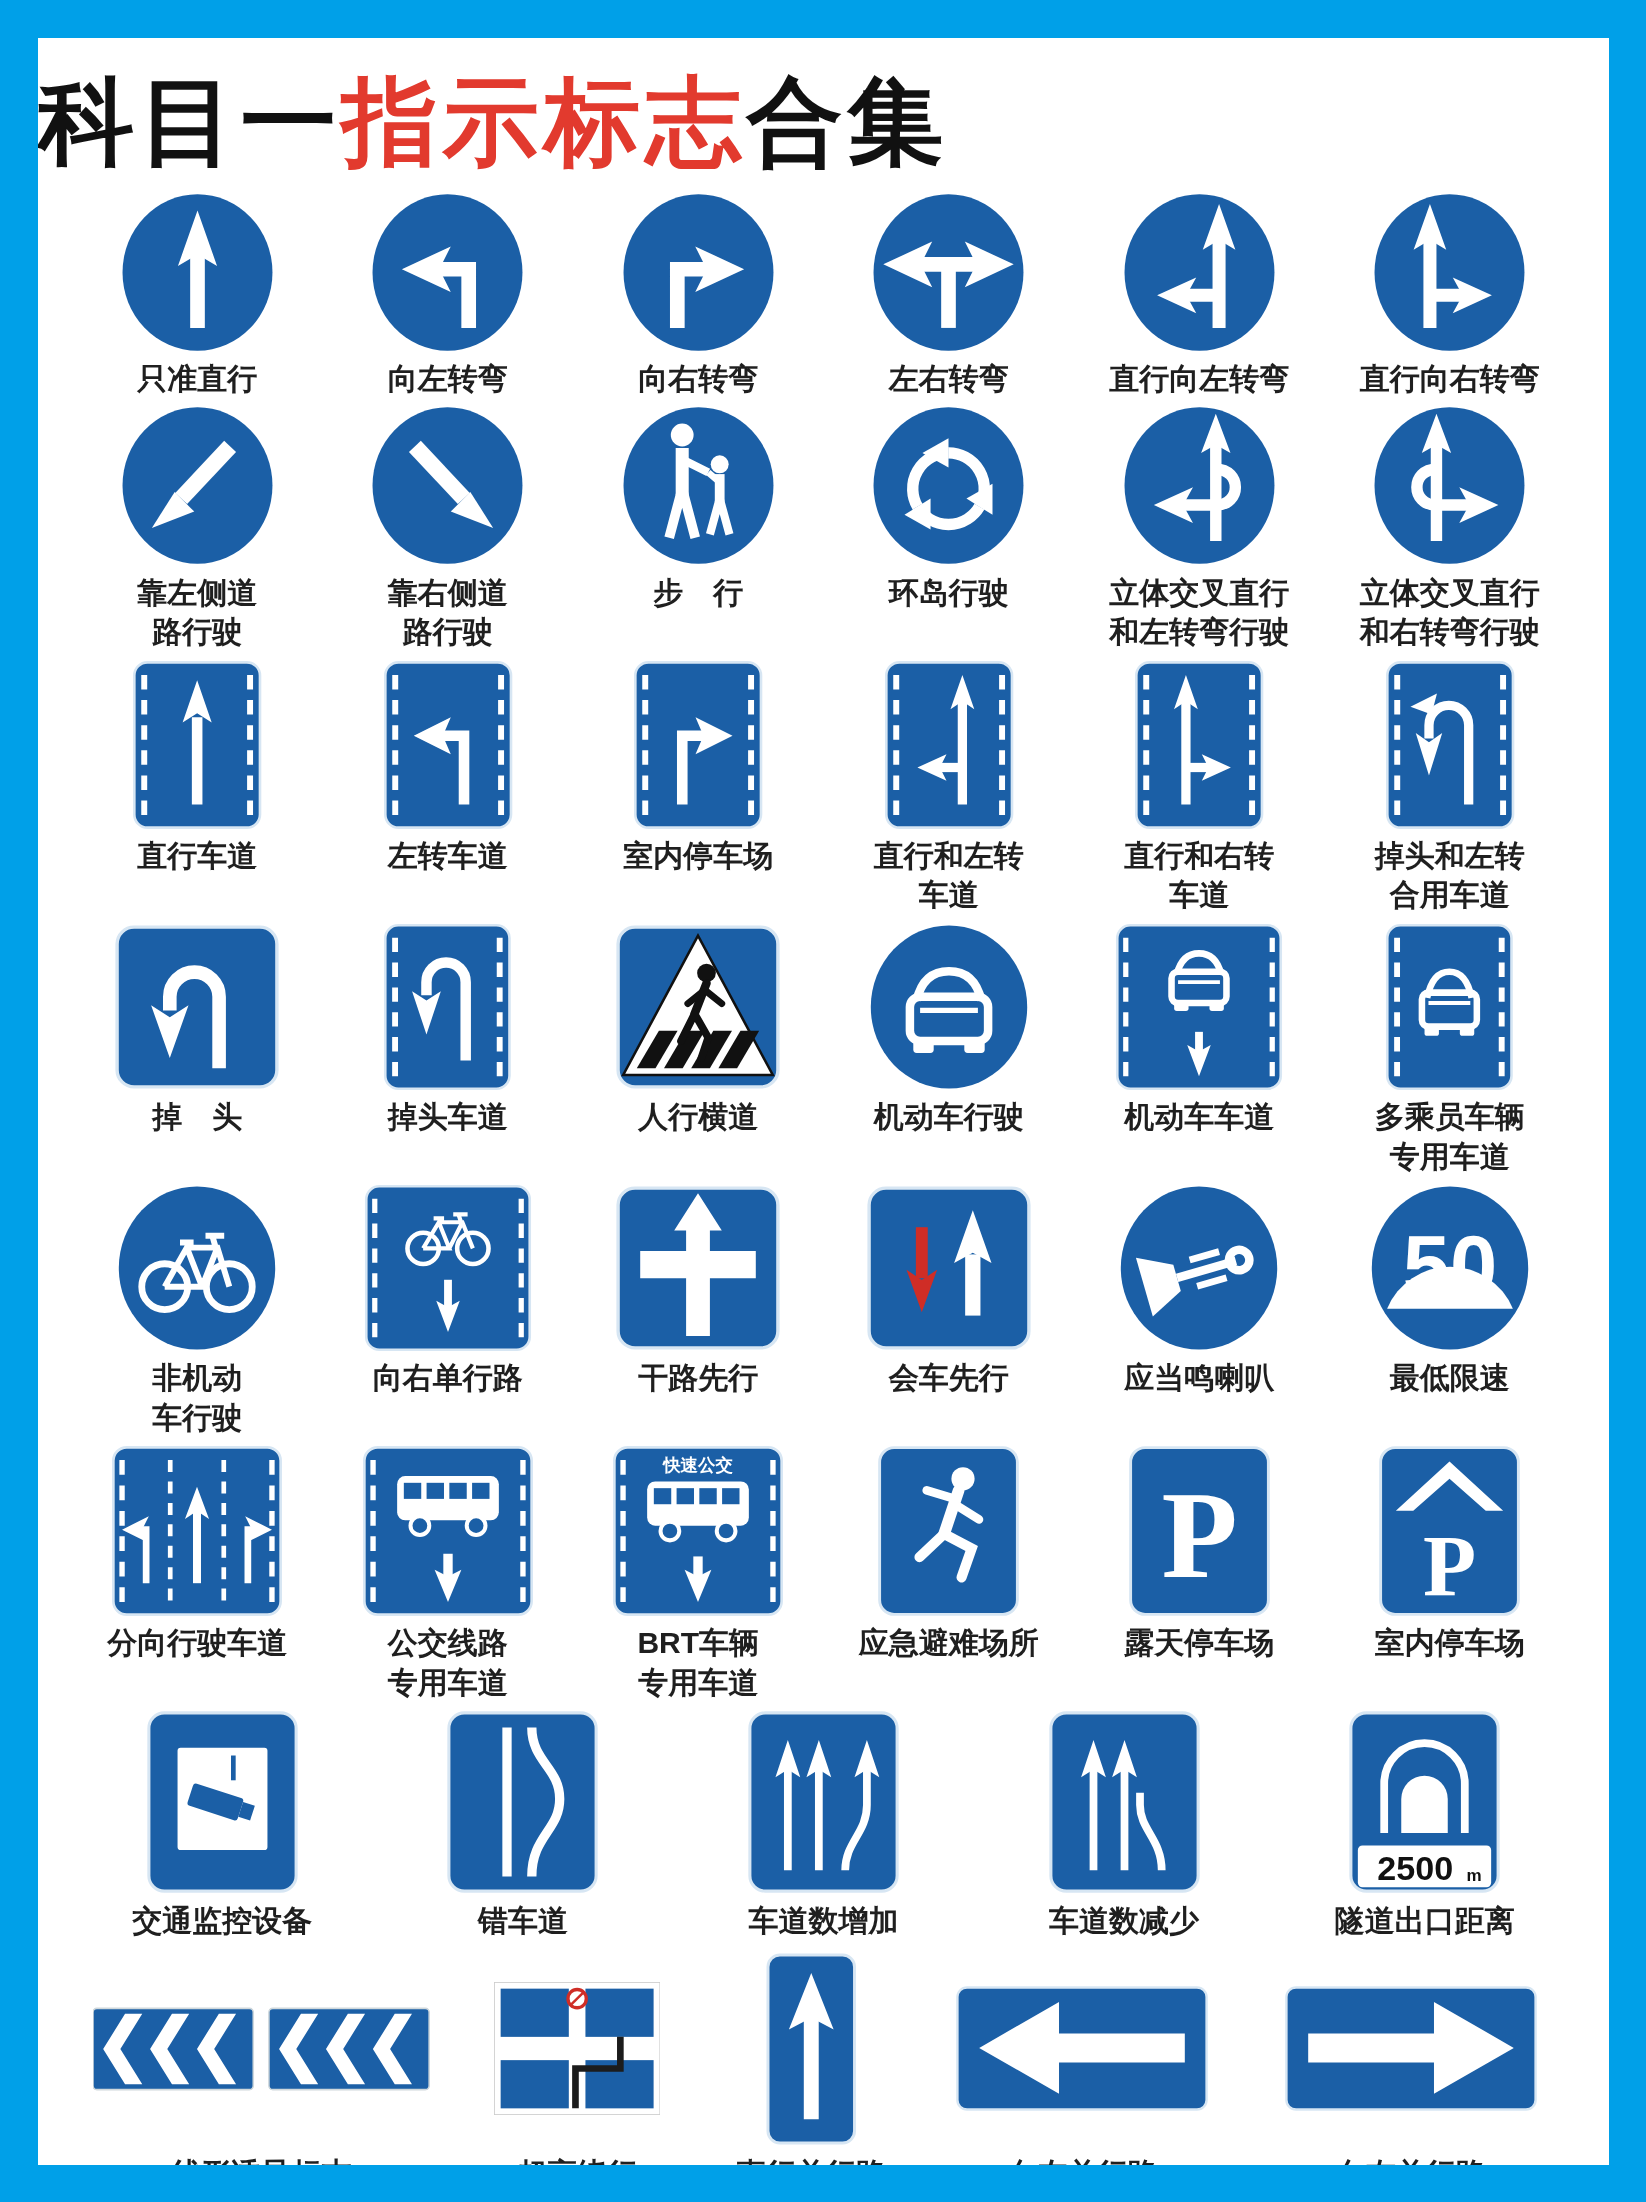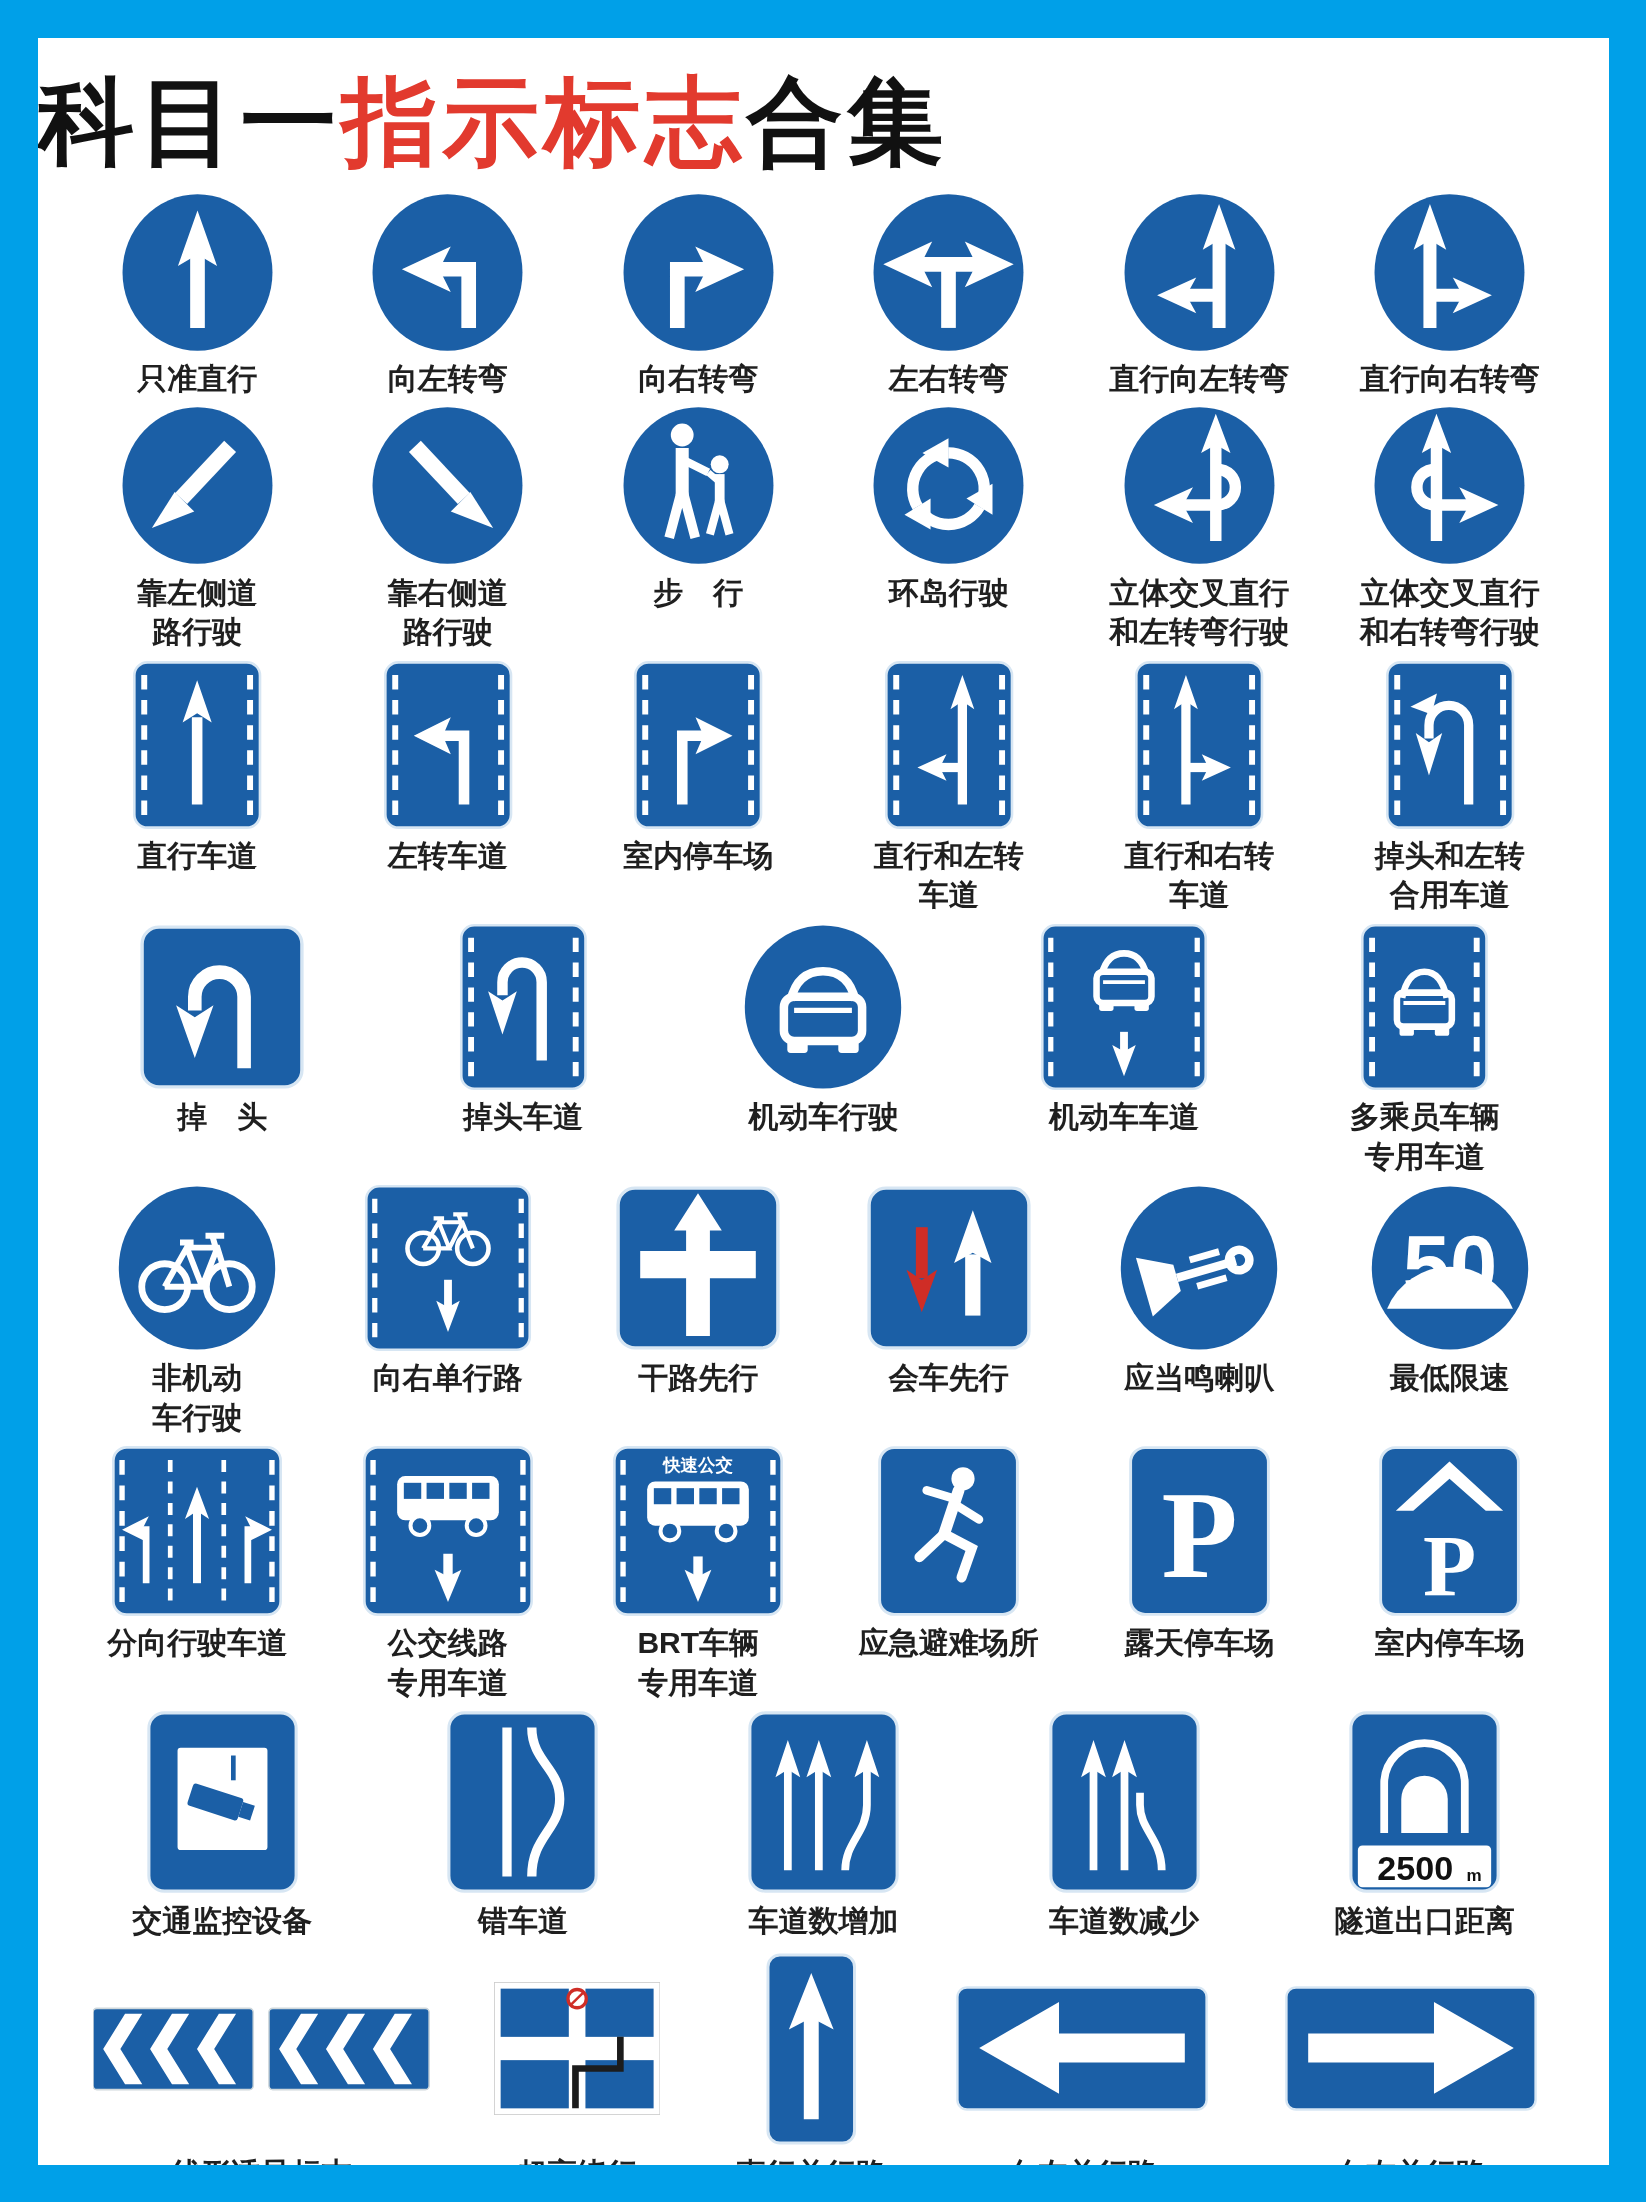--- a/index.html
+++ b/index.html
@@ -306,20 +306,39 @@
               <line x1="90" y1="12" x2="90" y2="118" stroke="#fff" stroke-width="4.5" stroke-dasharray="11 8"></line>
               <path d="M64 106 V46 A15 15 0 0 0 34 46 V56" fill="none" stroke="#fff" stroke-width="8"></path>
               <polygon points="34,86 23,53 34,60 45,53" fill="#fff"></polygon>
             </svg>
           </div>
           <div class="lbl">掉头车道</div>
         </div>
         <div class="cell">
           <div class="sign">
             <svg viewBox="0 0 100 100" xmlns="http://www.w3.org/2000/svg">
+              <rect x="3" y="3" width="94" height="94" rx="10" fill="#1b5fa6" stroke="#d7e6f3" stroke-width="2"></rect>
+              <polygon points="50,8 6,90 94,90" fill="#fff" stroke="#111" stroke-width="1.5"></polygon>
+              <polygon points="14,86 25,86 38,64 27,64" fill="#111"></polygon>
+              <polygon points="30,86 41,86 54,64 43,64" fill="#111"></polygon>
+              <polygon points="46,86 57,86 70,64 59,64" fill="#111"></polygon>
+              <polygon points="62,86 73,86 86,64 75,64" fill="#111"></polygon>
+              <circle cx="55" cy="30" r="5.5" fill="#111"></circle>
+              <g stroke="#111" fill="none" stroke-linecap="round">
+                <path d="M55 36 L48 54" stroke-width="5"></path>
+                <path d="M54 40 L44 48 M54 40 L64 48" stroke-width="4"></path>
+                <path d="M48 54 L40 70 M48 54 L56 68 L52 80" stroke-width="4.5"></path>
+              </g>
+            </svg>
+          </div>
+          <div class="lbl">人行横道</div>
+        </div>
+        <div class="cell">
+          <div class="sign">
+            <svg viewBox="0 0 100 100" xmlns="http://www.w3.org/2000/svg">
               <ellipse cx="50" cy="50" rx="46" ry="48" fill="#1b5fa6"></ellipse>
               <path d="M31 46 Q35 29 50 29 Q65 29 69 46" fill="none" stroke="#fff" stroke-width="5"></path>
               <rect x="27" y="44" width="46" height="26" rx="6" fill="none" stroke="#fff" stroke-width="5"></rect>
               <line x1="33" y1="52" x2="67" y2="52" stroke="#fff" stroke-width="3"></line>
               <rect x="29" y="70" width="12" height="7" rx="2" fill="#fff"></rect>
               <rect x="59" y="70" width="12" height="7" rx="2" fill="#fff"></rect>
             </svg>
           </div>
           <div class="lbl">机动车行驶</div>
         </div>

